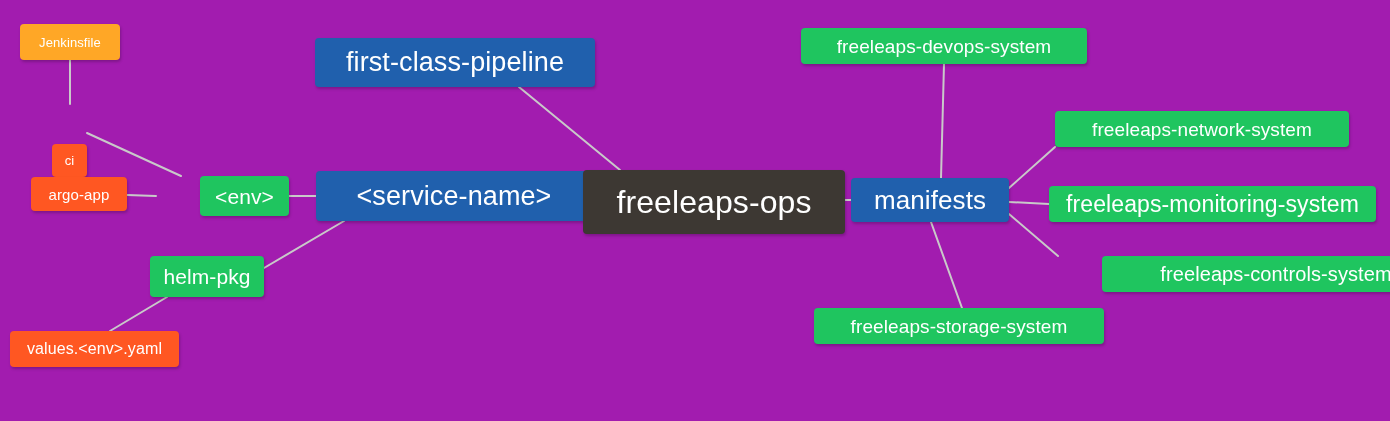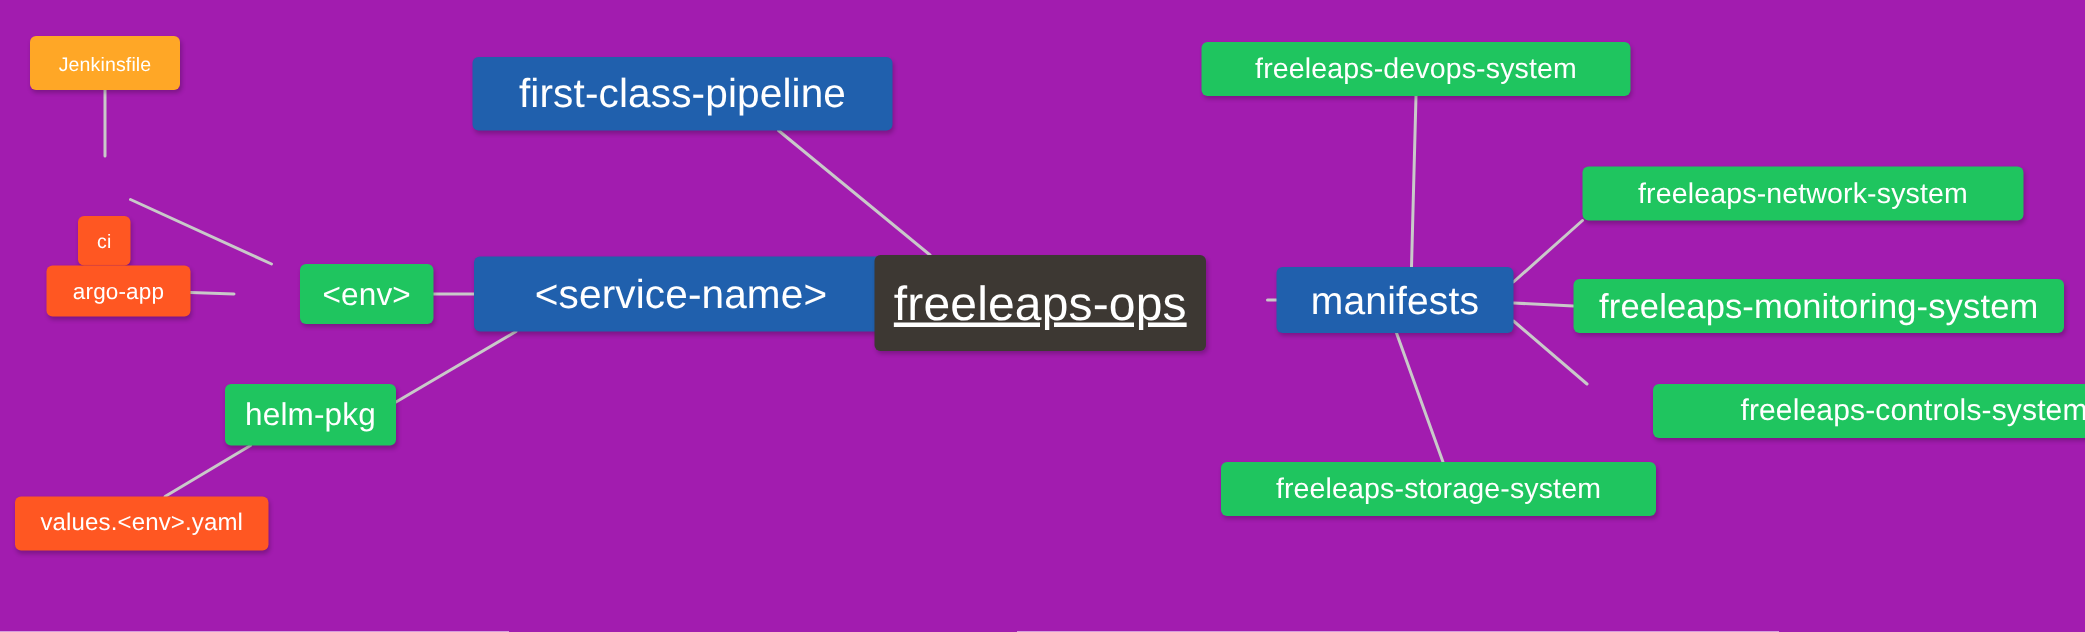--- a/index.html
+++ b/index.html
@@ -84,21 +84,21 @@
       </div>
       <div class="node" style="left: 10px; top: 331px; width: 169px; height: 36px; background: rgb(255, 87, 34); font-size: 16px;">
         <span class="label">values.&lt;env&gt;.yaml</span>
       </div>
       <div class="node" style="left: 315px; top: 38px; width: 280px; height: 49px; background: rgb(32, 96, 173); font-size: 27px;">
         <span class="label">first-class-pipeline</span>
       </div>
       <div class="node" style="left: 316px; top: 171px; width: 276px; height: 50px; background: rgb(32, 96, 173); font-size: 27px;">
         <span class="label">&lt;service-name&gt;</span>
       </div>
-      <div class="node" style="left: 583px; top: 170px; width: 221px; height: 64px; background: rgb(61, 56, 51); font-size: 32px; text-decoration: underline;">
+      <div class="node" style="left: 583px; top: 170px; width: 262px; height: 64px; background: rgb(61, 56, 51); font-size: 32px;">
         <span class="label">freeleaps-ops</span>
       </div>
       <div class="node" style="left: 851px; top: 178px; width: 158px; height: 44px; background: rgb(32, 96, 173); font-size: 26px;">
         <span class="label">manifests</span>
       </div>
       <div class="node" style="left: 801px; top: 28px; width: 286px; height: 36px; background: rgb(31, 197, 95); font-size: 19px;">
         <span class="label">freeleaps-devops-system</span>
       </div>
       <div class="node" style="left: 1055px; top: 111px; width: 294px; height: 36px; background: rgb(31, 197, 95); font-size: 19px;">
         <span class="label">freeleaps-network-system</span>

